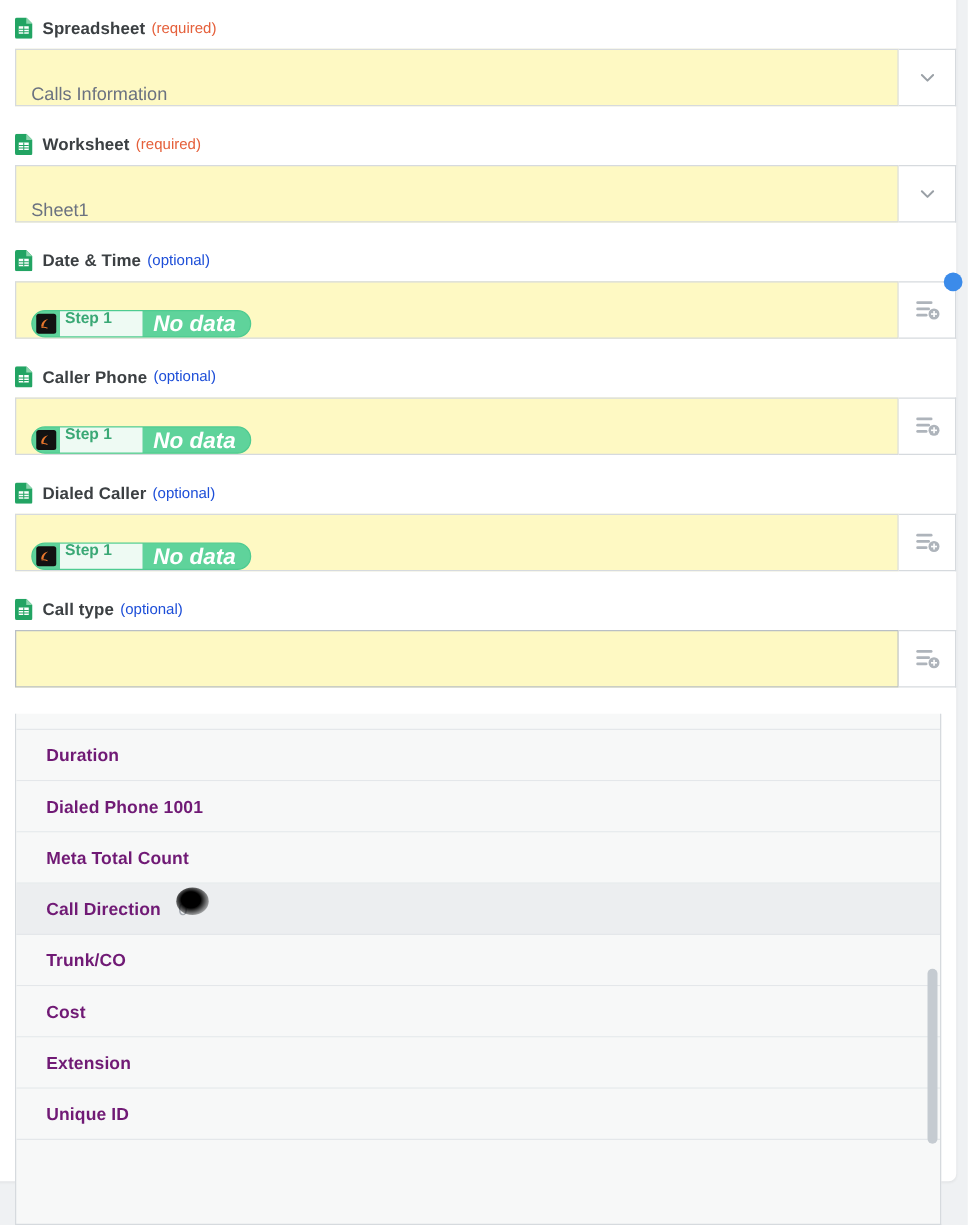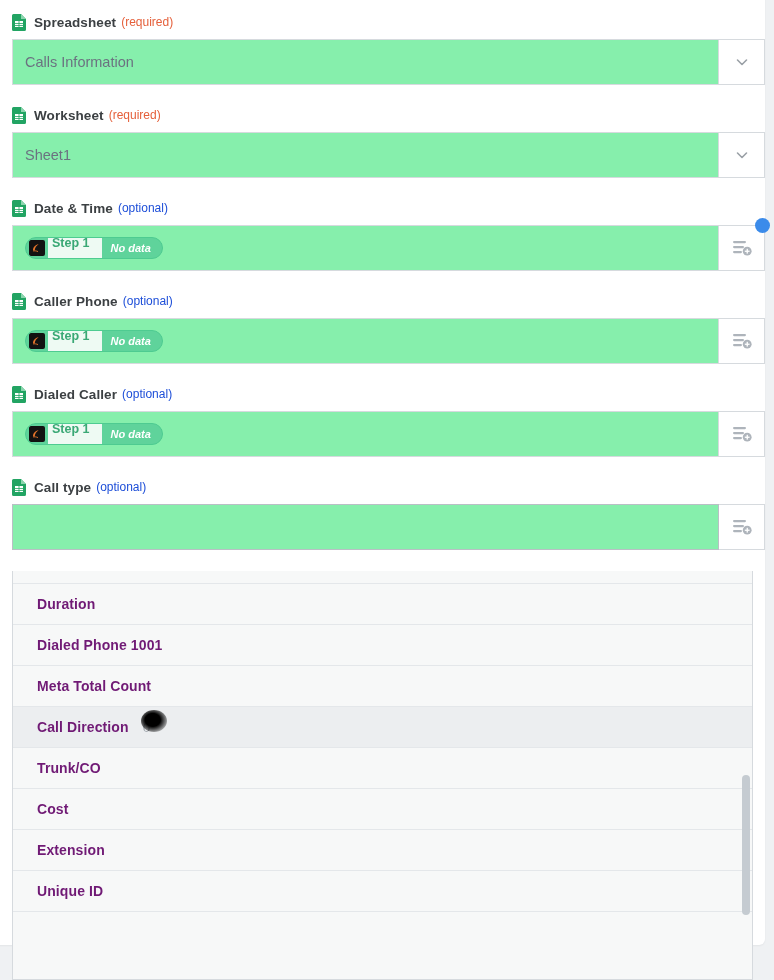--- a/index.html
+++ b/index.html
@@ -78,23 +78,23 @@
   
   .input-row {
     display: flex;
     align-items: stretch;
     height: 46px;
     position: relative;
   }
   .input-box {
     flex: 1 1 auto;
     border: 1px solid #d6dade;
-    background: #86efac;
-    display: flex;
-    align-items: center;
+    background: #fef9c3;
+    display: flex;
+    align-items: flex-end;
     padding: 0 12px;
     min-width: 0;
   }
   .input-box.focused { border-color: #b9bfc5; }
   .input-text {
     font-size: 14.5px;
     color: #6b7280;
     font-weight: normal;
   }
 
@@ -140,30 +140,30 @@
     display: flex;
     align-items: center;
     justify-content: center;
     overflow: hidden;
   }
   .chip-step {
     background: #eefaf3;
     color: #3aa875;
     font-size: 12.5px;
     font-weight: bold;
-    padding: 0 12px 0 4px;
+    padding: 0 24px 0 4px;
     height: 32px;
     line-height: 22px;
     margin-right: 0;
   }
   .chip-val {
     color: #ffffff;
     font-style: italic;
     font-weight: bold;
-    font-size: 11px;
+    font-size: 18px;
     padding: 0 9px 0 9px;
     line-height: 22px;
   }
 
   
   .dropdown {
     position: absolute;
     left: 12px;
     top: 571px;
     width: 741px;

